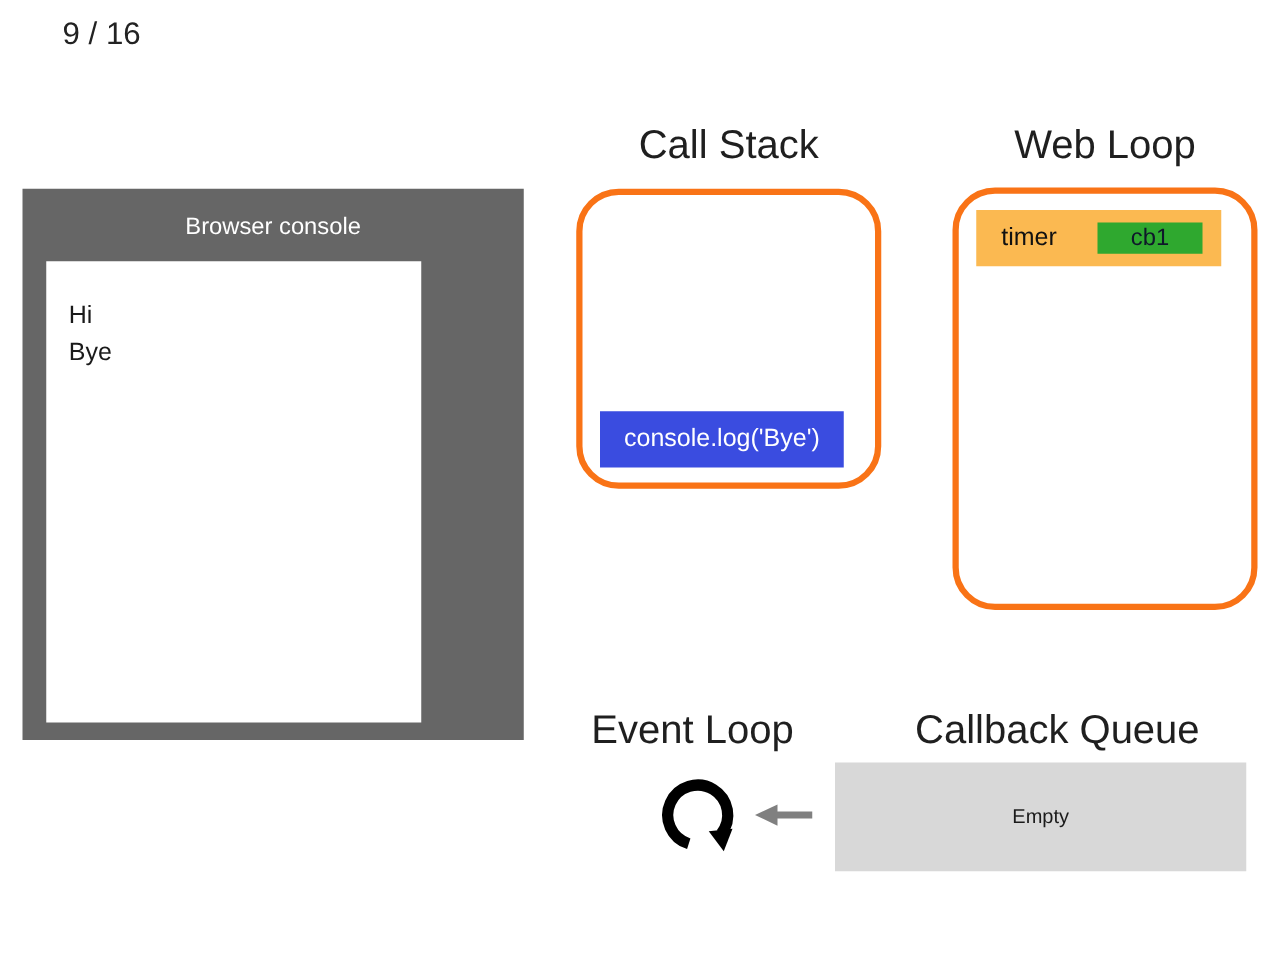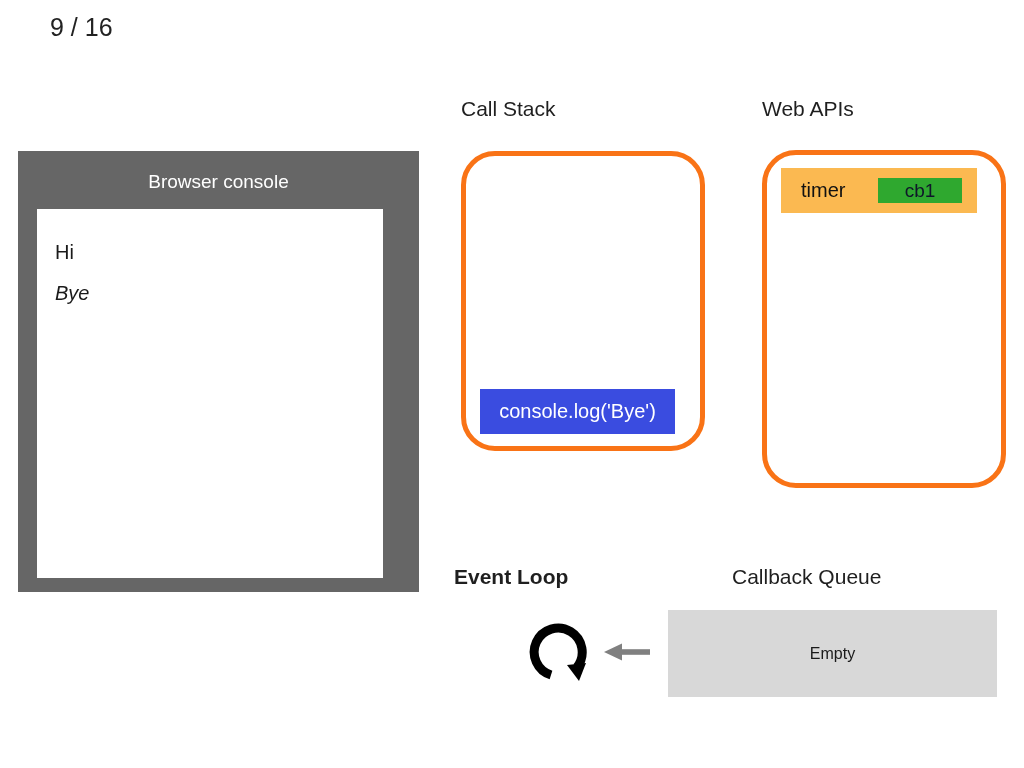--- a/index.html
+++ b/index.html
@@ -15,35 +15,35 @@
   *{box-sizing:border-box;margin:0;padding:0;}
   html,body{background:#ffffff;}
   body{font-family:"Liberation Sans","DejaVu Sans",sans-serif;color:var(--ink);}
   .canvas{position:relative;width:1024px;height:768px;background:#ffffff;overflow:hidden;border-radius:29px;}
 
   .slide-counter{position:absolute;left:50px;top:13px;font-size:25px;color:#222;}
 
   
   .browser-console{position:absolute;left:18px;top:151px;width:401px;height:441px;background:var(--console-gray);}
   .console-title{position:absolute;left:0;top:0;width:100%;height:58px;line-height:62px;text-align:center;color:#ffffff;font-size:19px;}
-  .console-screen{position:absolute;left:19px;top:58px;width:346px;height:369px;background:#ffffff;}
+  .console-screen{position:absolute;left:19px;top:58px;width:300px;height:369px;background:#ffffff;}
   .console-line{padding-left:18px;font-size:20px;color:#1a1a1a;line-height:22px;}
   .console-line.l0{margin-top:32px;}
-  .console-line.l1{margin-top:19px;font-style:italic;}
+  .console-line.l1{margin-top:8px;}
 
   
-  .label{position:absolute;font-size:21px;color:var(--ink);white-space:nowrap;}
+  .label{position:absolute;font-size:32px;color:var(--ink);text-align:center;white-space:nowrap;}
   .call-stack-label{left:461px;top:97px;width:244px;}
   .web-apis-label{left:762px;top:97px;width:244px;}
-  .event-loop-label{left:454px;top:565px;width:200px;font-weight:bold;}
+  .event-loop-label{left:454px;top:565px;width:200px;}
   .callback-queue-label{left:732px;top:565px;width:200px;}
 
   
   .rounded-box{position:absolute;background:#ffffff;border:5px solid #f97316;border-radius:34px;}
-  .call-stack-box{left:461px;top:151px;width:244px;height:300px;}
+  .call-stack-box{left:461px;top:151px;width:244px;height:240px;}
   .web-apis-box{left:762px;top:150px;width:244px;height:338px;}
 
   .stack-frame{position:absolute;left:14px;bottom:12px;width:195px;height:45px;background:var(--frame-blue);
     color:#ffffff;font-size:20px;display:flex;align-items:center;justify-content:center;}
 
   .api-item{position:absolute;left:14px;top:13px;width:196px;height:45px;background:var(--timer-orange);
     display:flex;align-items:center;font-size:20px;color:#111;}
   .api-item-label{margin-left:20px;}
   .cb-chip{margin-left:auto;margin-right:15px;width:84px;height:25px;background:var(--callback-green);
     display:flex;align-items:center;justify-content:center;font-size:19px;color:#0f172a;}
@@ -72,21 +72,21 @@
       <div class="console-line l0">Hi</div>
       <div class="console-line l1">Bye</div>
     </div>
   </div>
 
   <div class="label call-stack-label">Call Stack</div>
   <div class="rounded-box call-stack-box">
     <div class="stack-frame">console.log('Bye')</div>
   </div>
 
-  <div class="label web-apis-label">Web APIs</div>
+  <div class="label web-apis-label">Web Loop</div>
   <div class="rounded-box web-apis-box">
     <div class="api-item">
       <span class="api-item-label">timer</span>
       <span class="cb-chip">cb1</span>
     </div>
   </div>
 
   <div class="label event-loop-label">Event Loop</div>
   <svg class="loop-icon" viewBox="0 0 64 64" aria-hidden="true">
     <path d="M 24 55 A 24 24 0 1 1 50 47" fill="none" stroke="#000000" stroke-width="9"></path>

